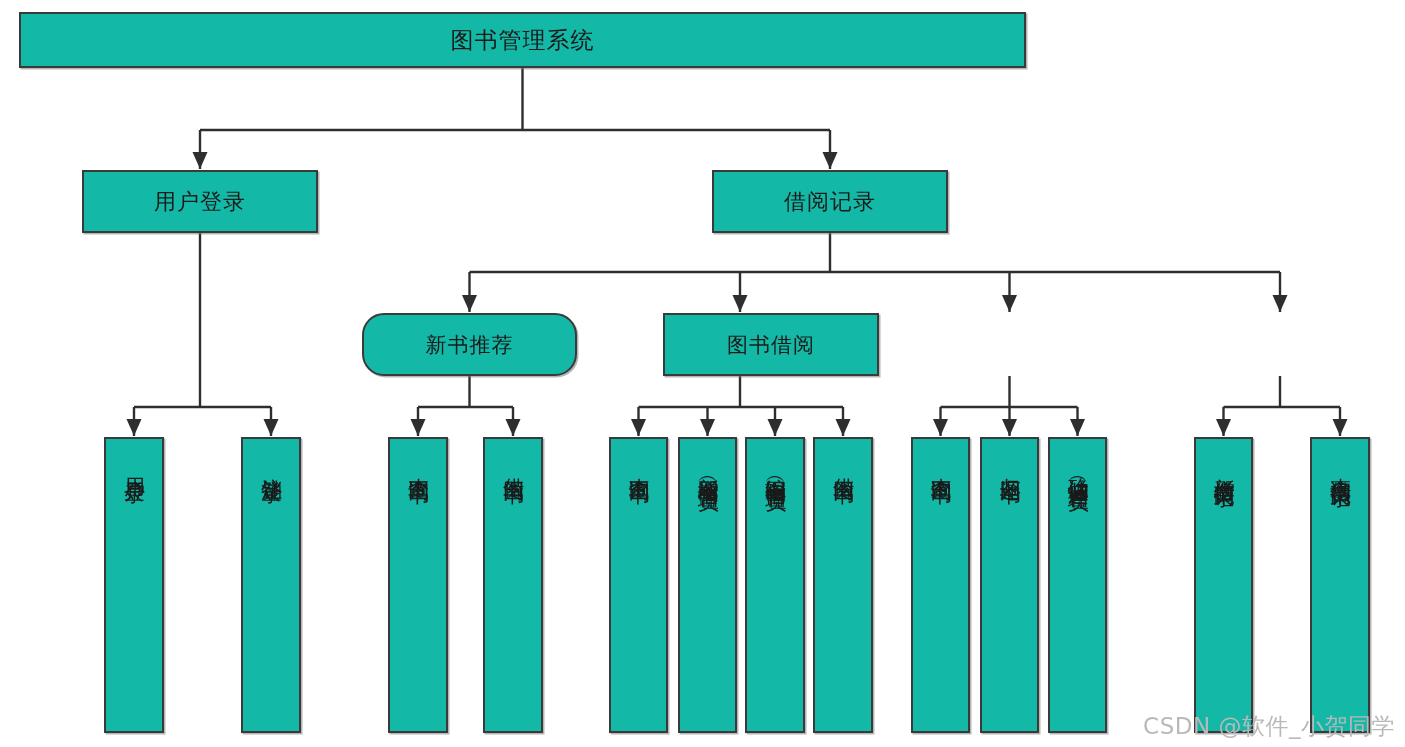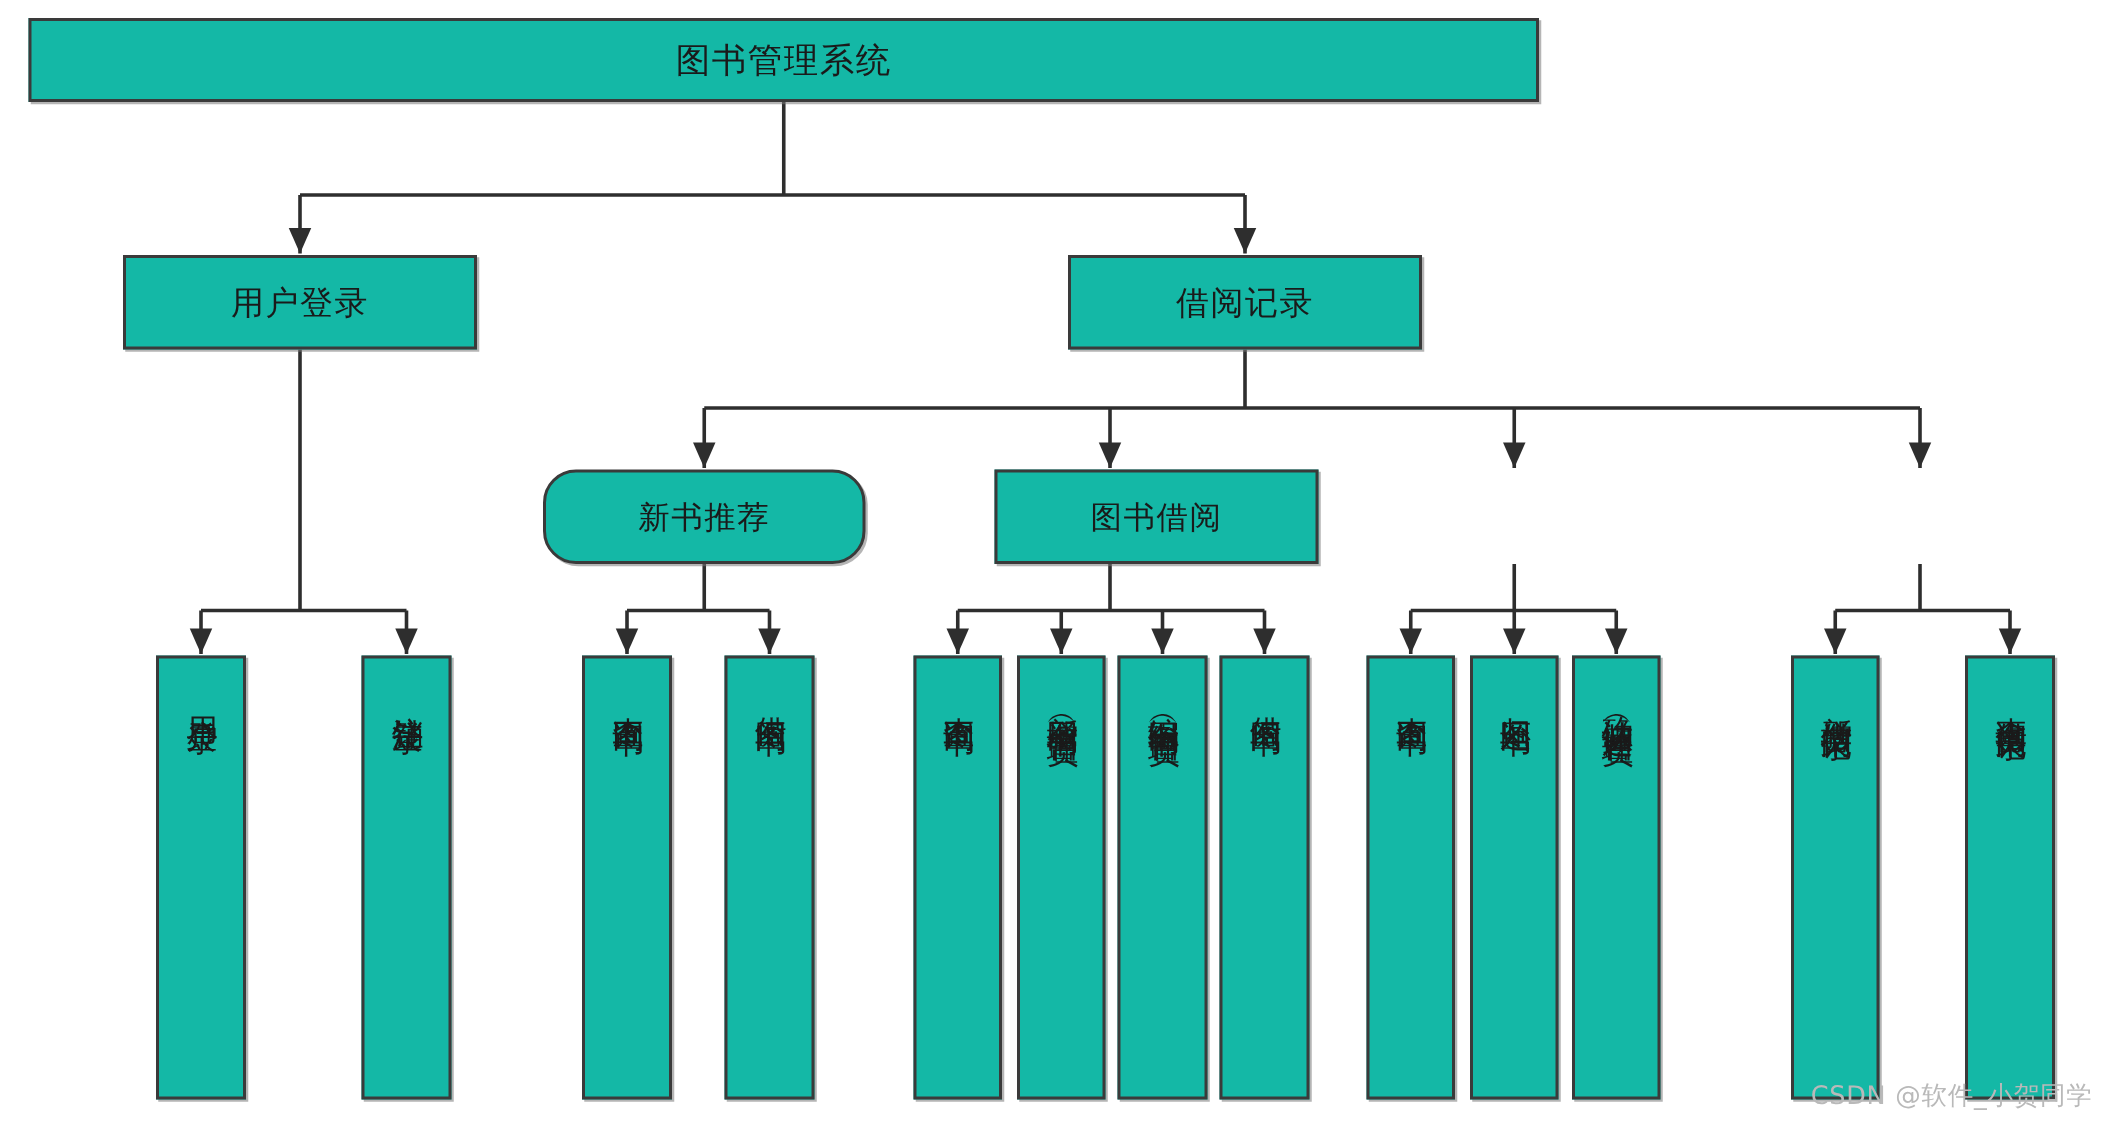--- a/index.html
+++ b/index.html
@@ -52,21 +52,21 @@
     text-orientation: upright;
     font-size: 21px;
     line-height: 1.22;
     letter-spacing: 2px;
     white-space: nowrap;
   }
   #watermark {
     position: absolute;
     right: 10px;
     bottom: 5px;
-    font-size: 17px;
+    font-size: 23px;
     color: #b9b9b9;
     white-space: nowrap;
     letter-spacing: 0.5px;
   }
 </style>
 </head>
 <body>
 
 <div id="canvas">
 

